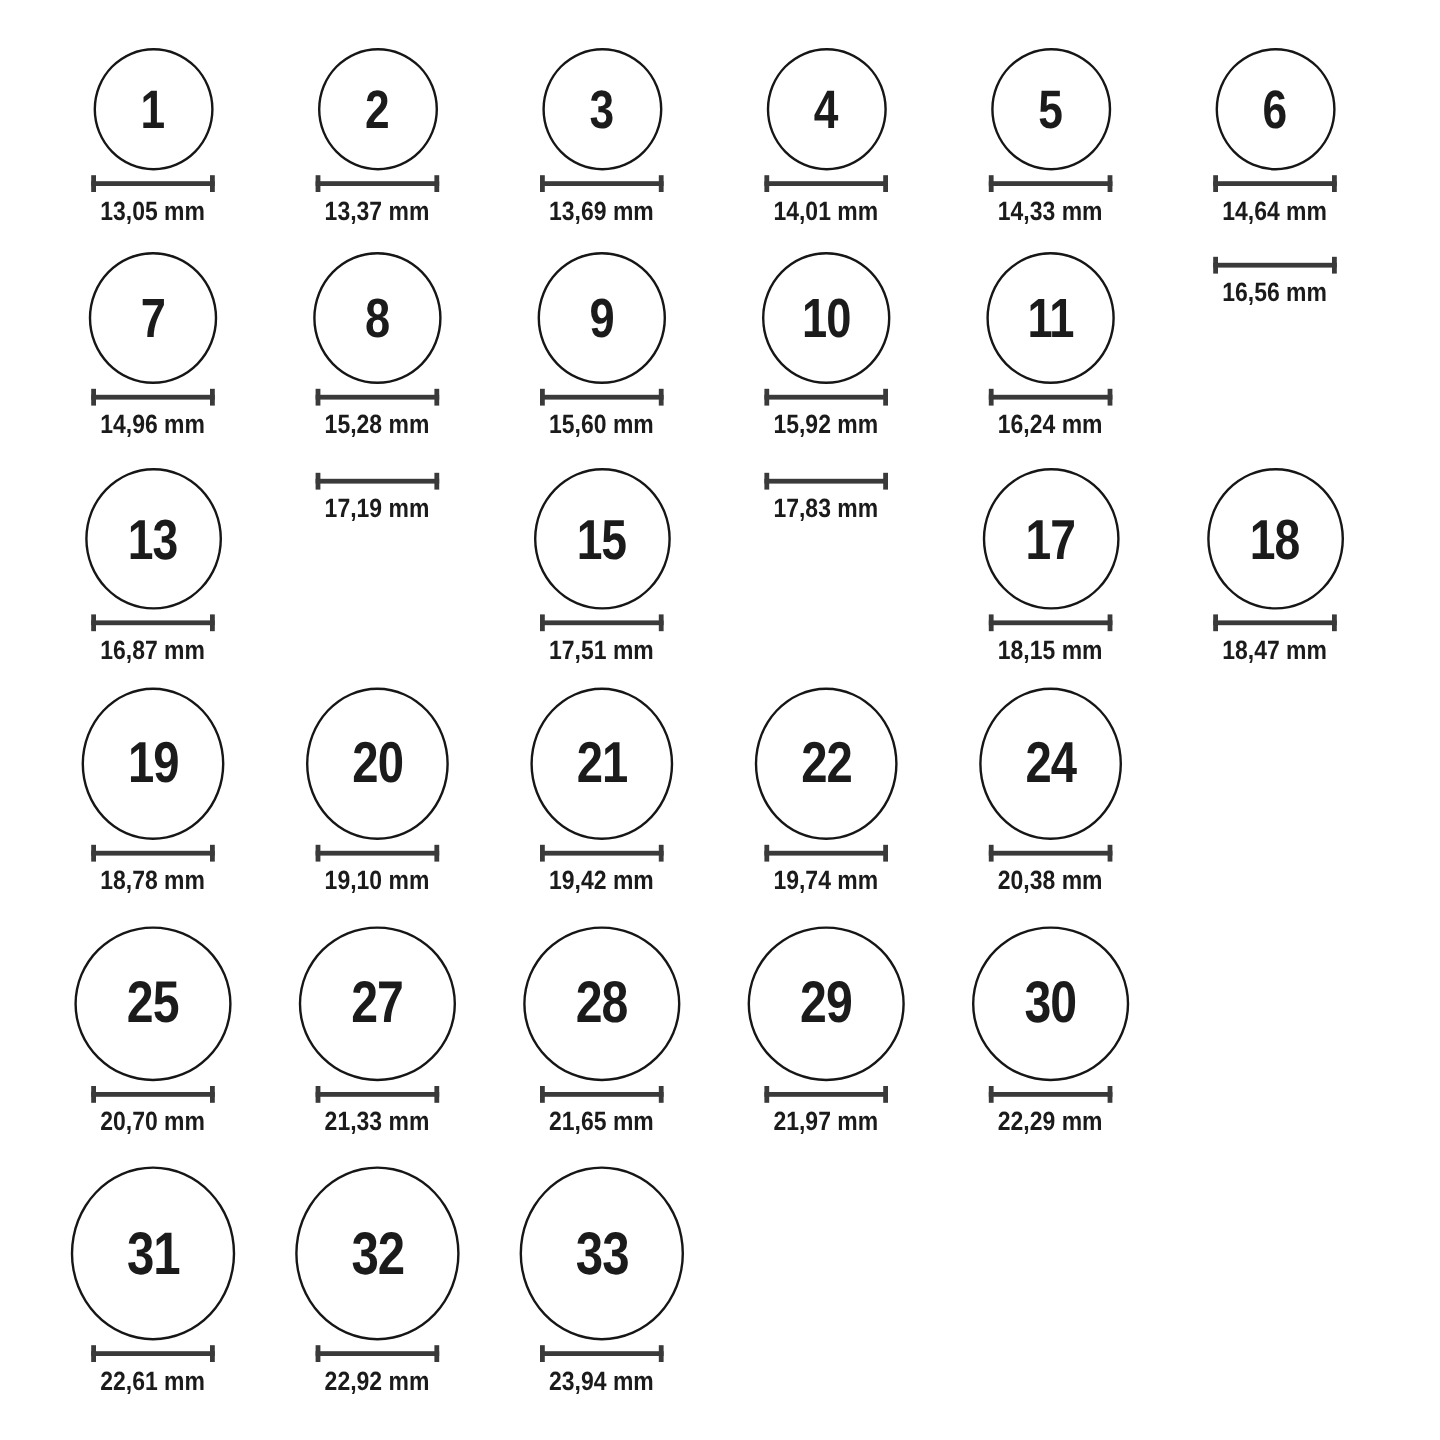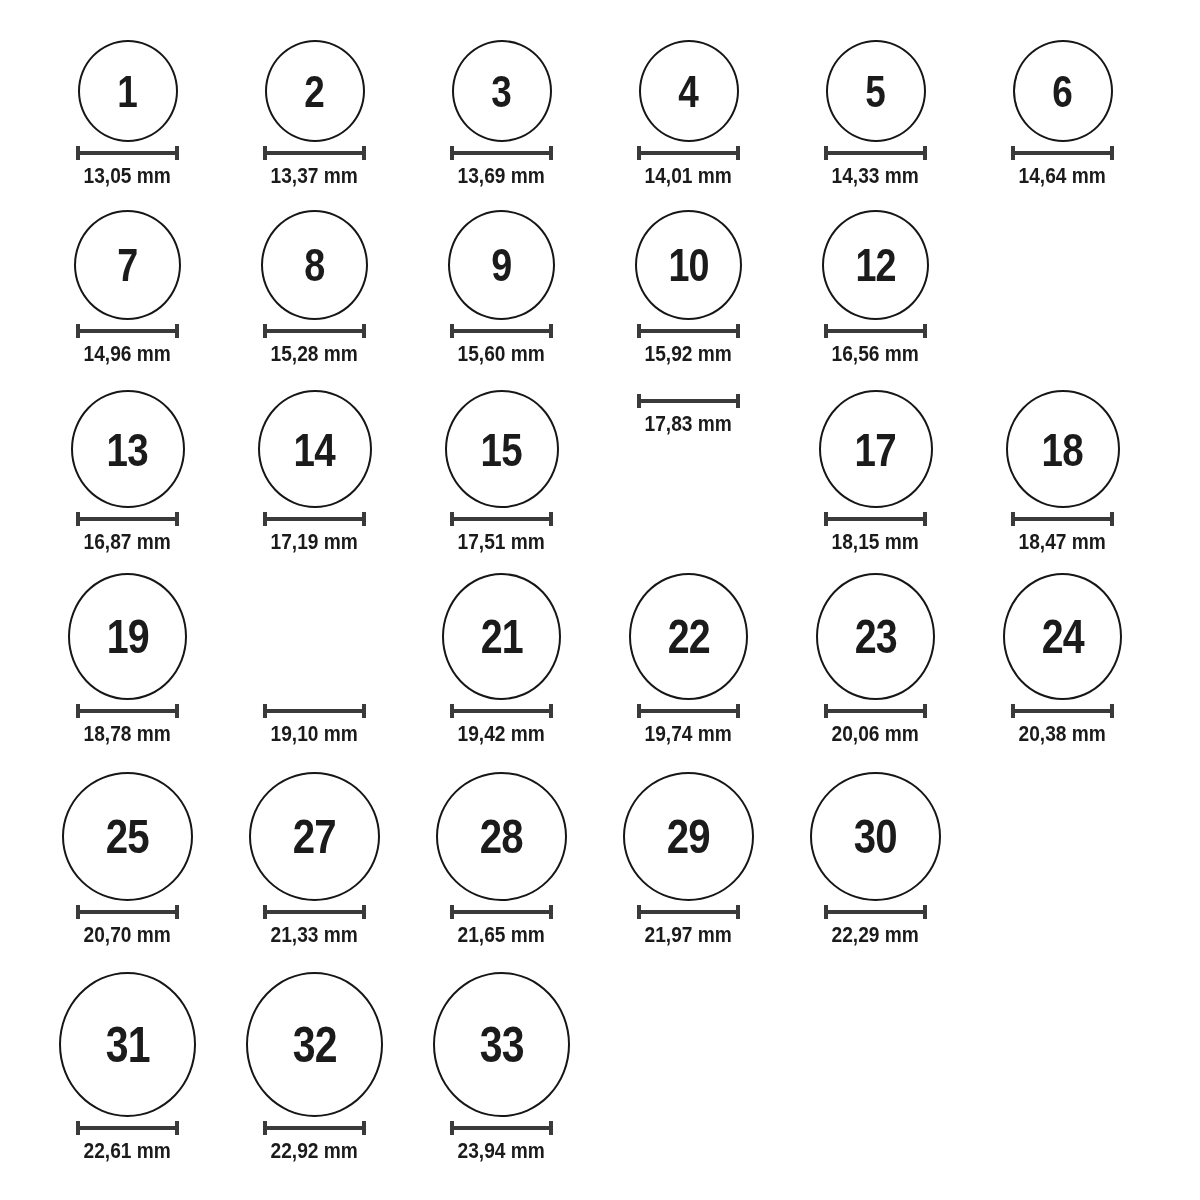--- a/index.html
+++ b/index.html
@@ -191,22 +191,30 @@
         </div>
       <div class="measure">
           <span class="tick left"></span>
           <span class="bar"></span>
           <span class="tick right"></span>
         </div>
       <div class="label">15,92 mm</div>
     </div>
     <div class="cell">
       <div class="circle">
-          <span class="num">12</span>
-        </div>
+          <span class="num">11</span>
+        </div>
+      <div class="measure">
+          <span class="tick left"></span>
+          <span class="bar"></span>
+          <span class="tick right"></span>
+        </div>
+      <div class="label">16,24 mm</div>
+    </div>
+    <div class="cell">
       <div class="measure">
           <span class="tick left"></span>
           <span class="bar"></span>
           <span class="tick right"></span>
         </div>
       <div class="label">16,56 mm</div>
     </div>
   </div>
 
   <div class="row r3">
@@ -215,23 +223,20 @@
           <span class="num">13</span>
         </div>
       <div class="measure">
           <span class="tick left"></span>
           <span class="bar"></span>
           <span class="tick right"></span>
         </div>
       <div class="label">16,87 mm</div>
     </div>
     <div class="cell">
-      <div class="circle">
-          <span class="num">14</span>
-        </div>
       <div class="measure">
           <span class="tick left"></span>
           <span class="bar"></span>
           <span class="tick right"></span>
         </div>
       <div class="label">17,19 mm</div>
     </div>
     <div class="cell">
       <div class="circle">
           <span class="num">15</span>
@@ -281,20 +286,23 @@
           <span class="num">19</span>
         </div>
       <div class="measure">
           <span class="tick left"></span>
           <span class="bar"></span>
           <span class="tick right"></span>
         </div>
       <div class="label">18,78 mm</div>
     </div>
     <div class="cell">
+      <div class="circle">
+          <span class="num">20</span>
+        </div>
       <div class="measure">
           <span class="tick left"></span>
           <span class="bar"></span>
           <span class="tick right"></span>
         </div>
       <div class="label">19,10 mm</div>
     </div>
     <div class="cell">
       <div class="circle">
           <span class="num">21</span>
@@ -312,31 +320,20 @@
         </div>
       <div class="measure">
           <span class="tick left"></span>
           <span class="bar"></span>
           <span class="tick right"></span>
         </div>
       <div class="label">19,74 mm</div>
     </div>
     <div class="cell">
       <div class="circle">
-          <span class="num">23</span>
-        </div>
-      <div class="measure">
-          <span class="tick left"></span>
-          <span class="bar"></span>
-          <span class="tick right"></span>
-        </div>
-      <div class="label">20,06 mm</div>
-    </div>
-    <div class="cell">
-      <div class="circle">
           <span class="num">24</span>
         </div>
       <div class="measure">
           <span class="tick left"></span>
           <span class="bar"></span>
           <span class="tick right"></span>
         </div>
       <div class="label">20,38 mm</div>
     </div>
   </div>

